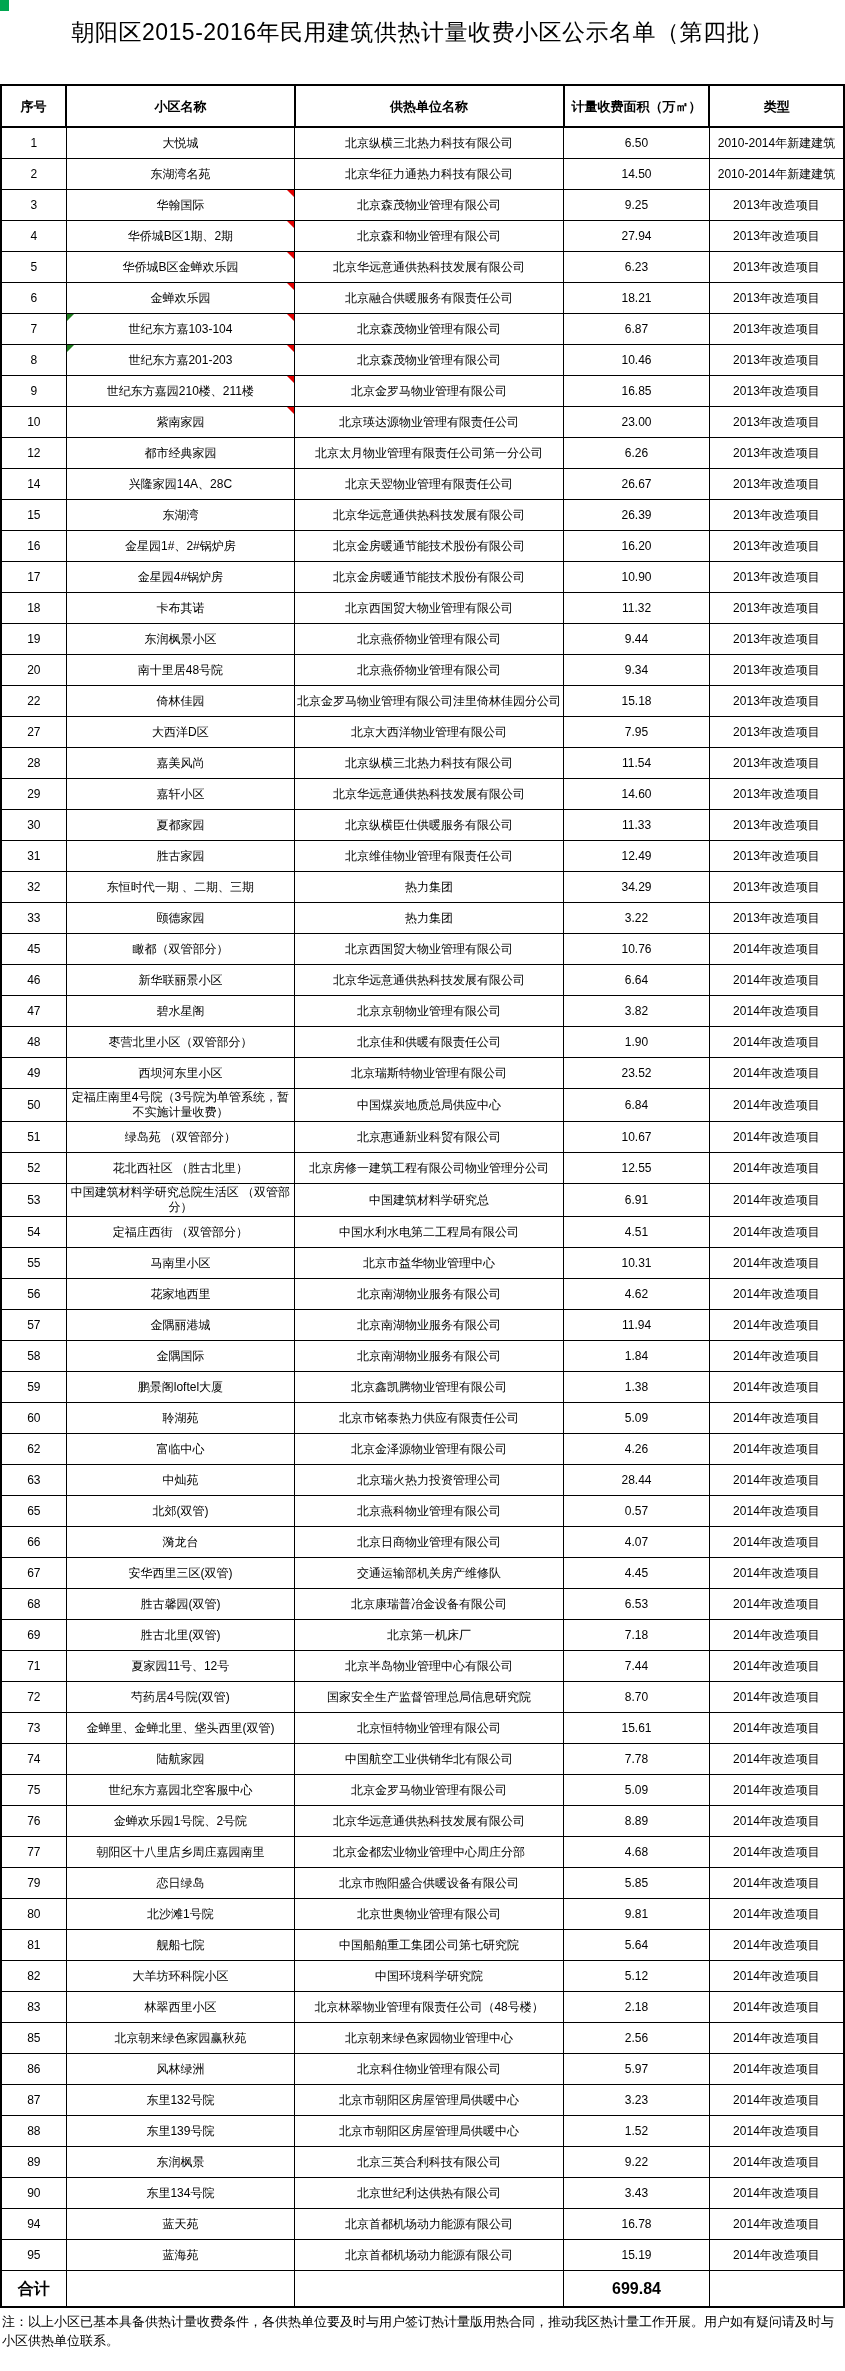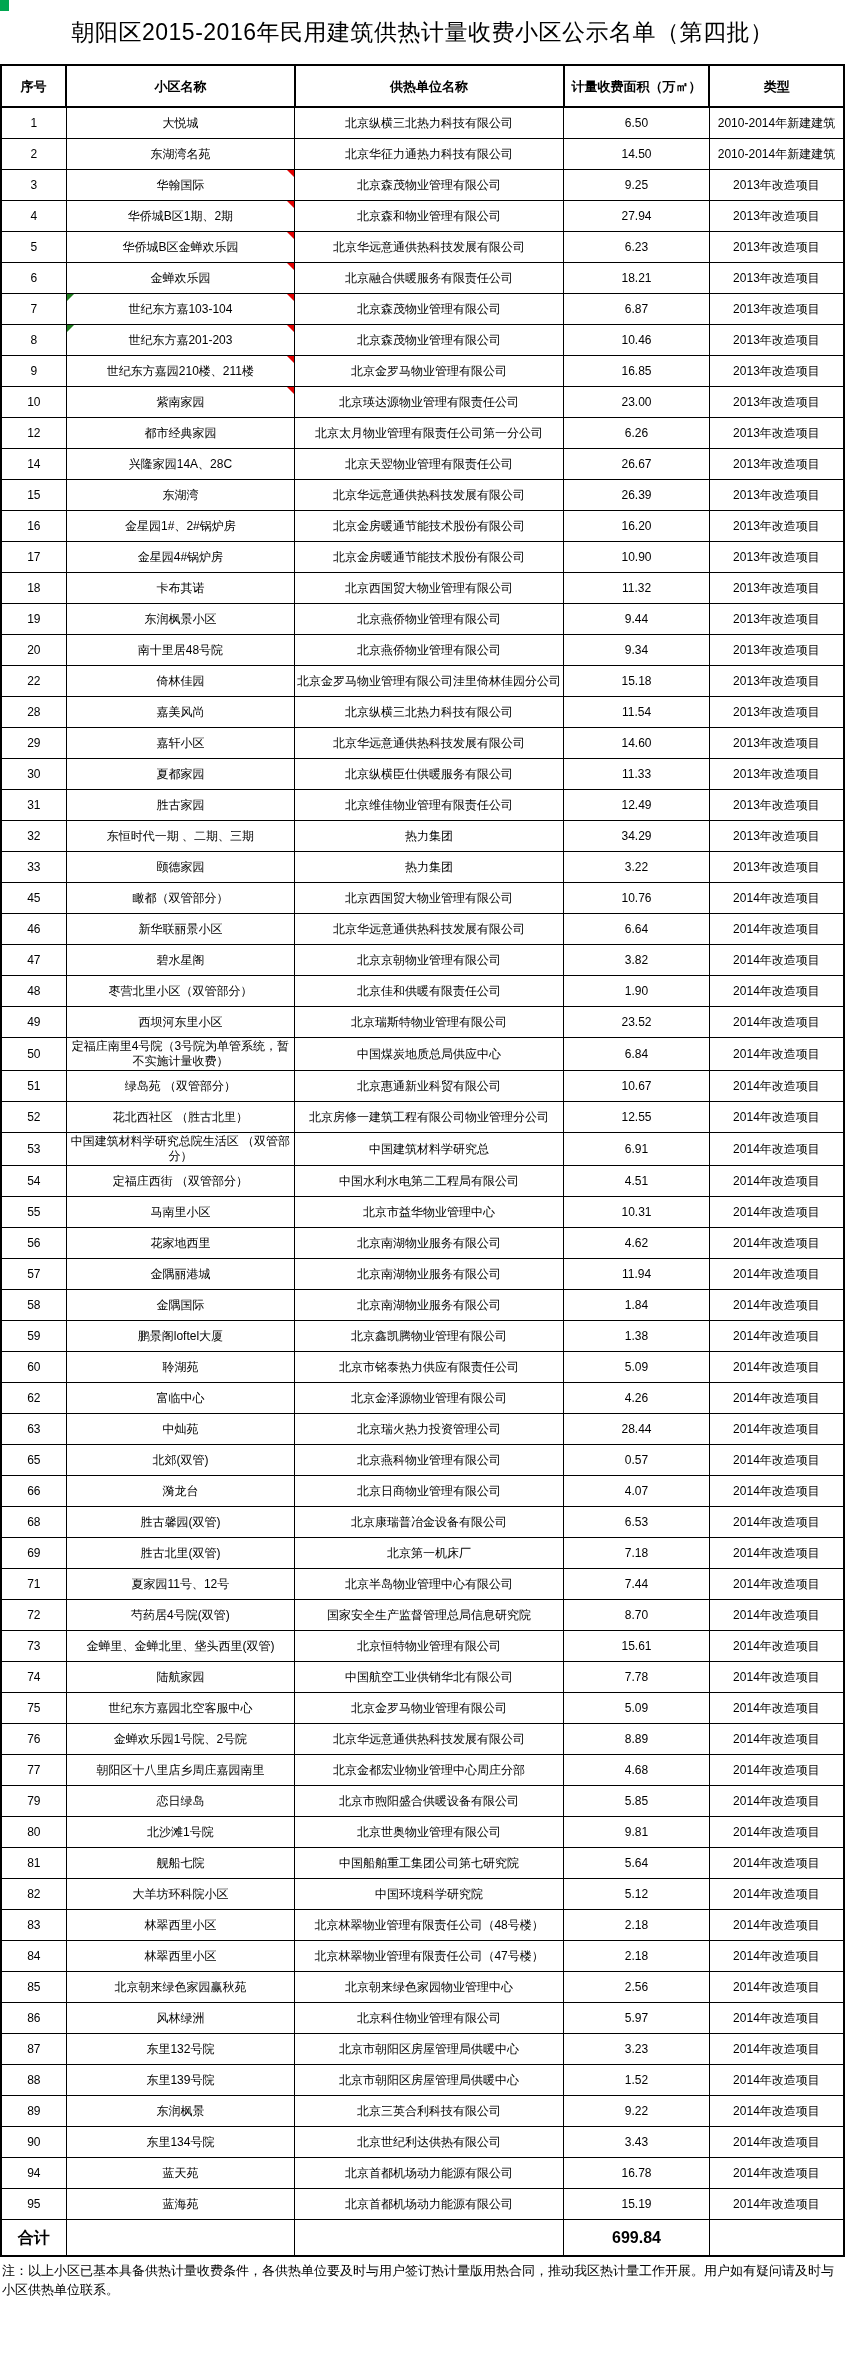--- a/index.html
+++ b/index.html
@@ -16,20 +16,21 @@
   .title{
     width:845px;height:64px;
     display:flex;align-items:center;justify-content:center;
     font-size:23px;font-weight:normal;letter-spacing:0.5px;
   }
   table.main{
     border-collapse:collapse;
     width:845px;
     table-layout:fixed;
     border:2px solid #000;
+    margin-top:20px;
   }
   table.main th, table.main td{
     border:1px solid #000;
     text-align:center;
     vertical-align:middle;
     padding:1px 2px;
     font-size:12px;
     line-height:15px;
     overflow:hidden;
     word-break:break-all;
@@ -217,20 +218,27 @@
           <td>2013年改造项目</td>
         </tr>
         <tr>
           <td>22</td>
           <td class="namecell">倚林佳园</td>
           <td>北京金罗马物业管理有限公司洼里倚林佳园分公司</td>
           <td>15.18</td>
           <td>2013年改造项目</td>
         </tr>
         <tr>
+          <td>27</td>
+          <td class="namecell">大西洋D区</td>
+          <td>北京大西洋物业管理有限公司</td>
+          <td>7.95</td>
+          <td>2013年改造项目</td>
+        </tr>
+        <tr>
           <td>28</td>
           <td class="namecell">嘉美风尚</td>
           <td>北京纵横三北热力科技有限公司</td>
           <td>11.54</td>
           <td>2013年改造项目</td>
         </tr>
         <tr>
           <td>29</td>
           <td class="namecell">嘉轩小区</td>
           <td>北京华远意通供热科技发展有限公司</td>
@@ -399,20 +407,27 @@
           <td>2014年改造项目</td>
         </tr>
         <tr>
           <td>66</td>
           <td class="namecell">漪龙台</td>
           <td>北京日商物业管理有限公司</td>
           <td>4.07</td>
           <td>2014年改造项目</td>
         </tr>
         <tr>
+          <td>67</td>
+          <td class="namecell">安华西里三区(双管)</td>
+          <td>交通运输部机关房产维修队</td>
+          <td>4.45</td>
+          <td>2014年改造项目</td>
+        </tr>
+        <tr>
           <td>68</td>
           <td class="namecell">胜古馨园(双管)</td>
           <td>北京康瑞普冶金设备有限公司</td>
           <td>6.53</td>
           <td>2014年改造项目</td>
         </tr>
         <tr>
           <td>69</td>
           <td class="namecell">胜古北里(双管)</td>
           <td>北京第一机床厂</td>
@@ -493,27 +508,20 @@
           <td>82</td>
           <td class="namecell">大羊坊环科院小区</td>
           <td>中国环境科学研究院</td>
           <td>5.12</td>
           <td>2014年改造项目</td>
         </tr>
         <tr>
           <td>83</td>
           <td class="namecell">林翠西里小区</td>
           <td>北京林翠物业管理有限责任公司（48号楼）</td>
-          <td>2.18</td>
-          <td>2014年改造项目</td>
-        </tr>
-        <tr>
-          <td>84</td>
-          <td class="namecell">林翠西里小区</td>
-          <td>北京林翠物业管理有限责任公司（47号楼）</td>
           <td>2.18</td>
           <td>2014年改造项目</td>
         </tr>
         <tr>
           <td>85</td>
           <td class="namecell">北京朝来绿色家园赢秋苑</td>
           <td>北京朝来绿色家园物业管理中心</td>
           <td>2.56</td>
           <td>2014年改造项目</td>
         </tr>

